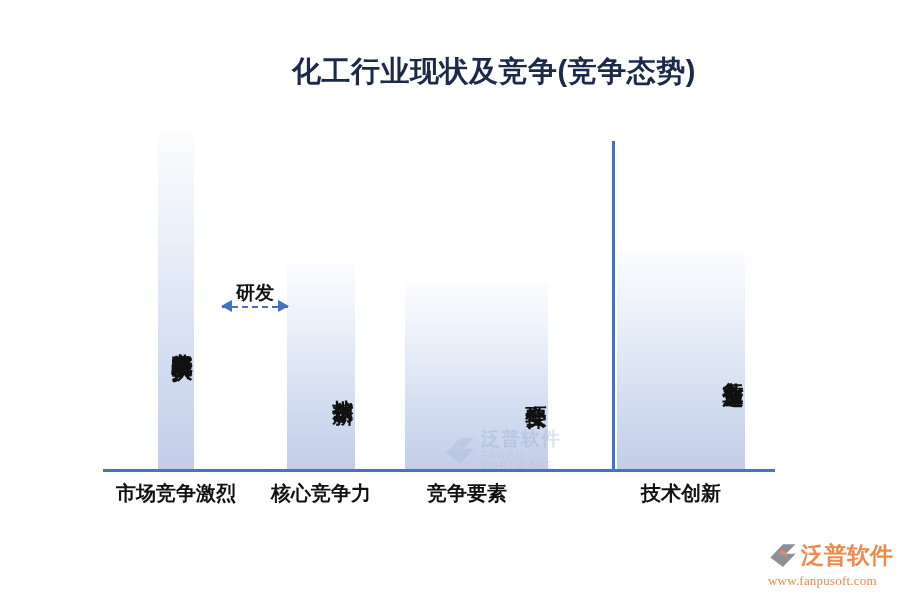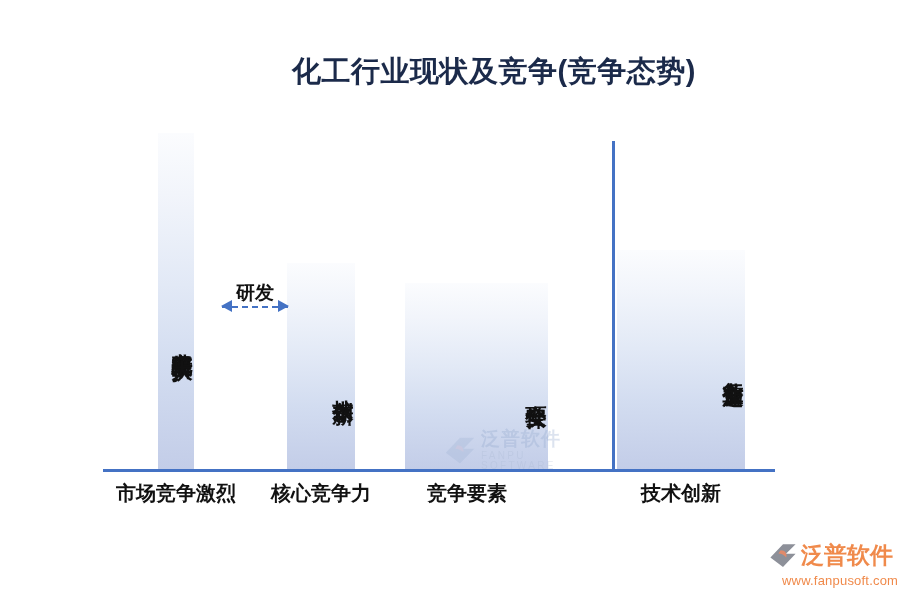--- a/index.html
+++ b/index.html
@@ -189,26 +189,26 @@
   #brand-logo .logo-row { display: flex; align-items: center; }
   #brand-logo .logo-mark { width: 30px; height: 30px; flex: none; margin-right: 3px; }
   #brand-logo .logo-cn {
     font-size: 23px;
     font-weight: bold;
     color: #f08a4b;
     letter-spacing: 0px;
     line-height: 1;
   }
   #brand-logo .logo-url {
-    font-family: Liberation Sans, sans-serif;
+    font-family: Liberation Serif, serif;
     font-size: 13px;
     color: #f08a4b;
     letter-spacing: 0.2px;
     margin-top: 3px;
-    margin-left: 14px;
+    margin-left: 0;
   }
 </style>
 </head>
 <body>
 
 <div id="chart-title">化工行业现状及竞争(竞争态势)</div>
 
 <div id="plot-area">
 
   <div class="bar" id="bar-1">

